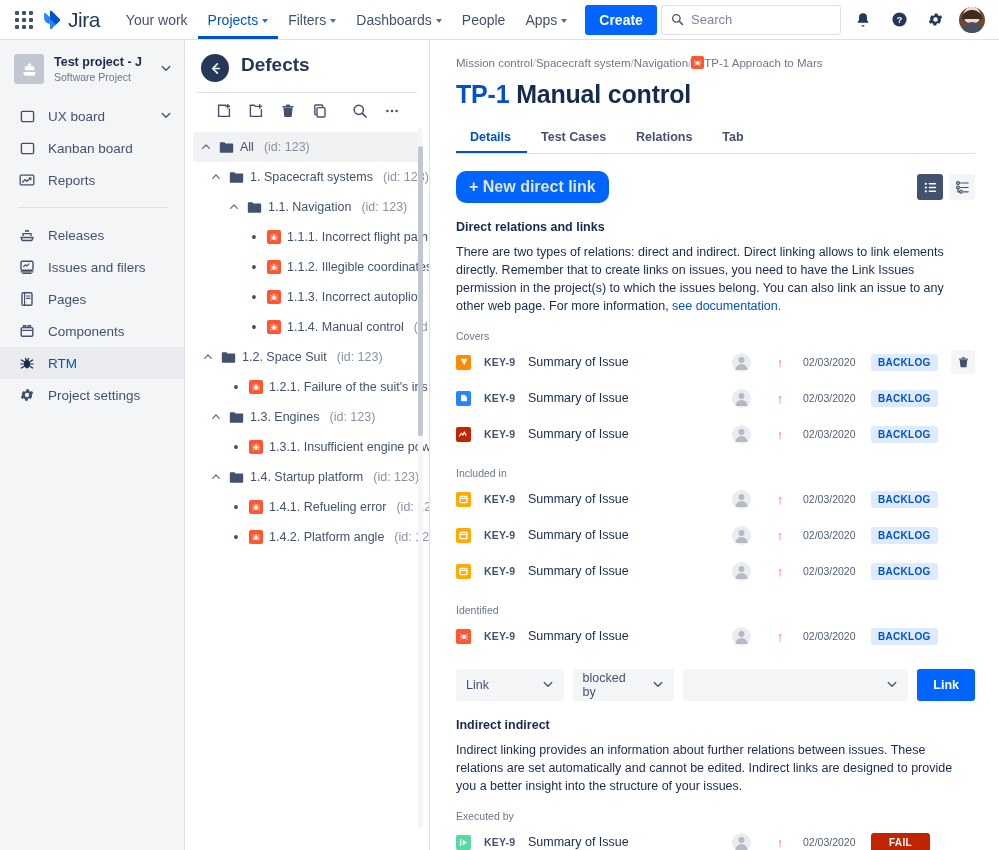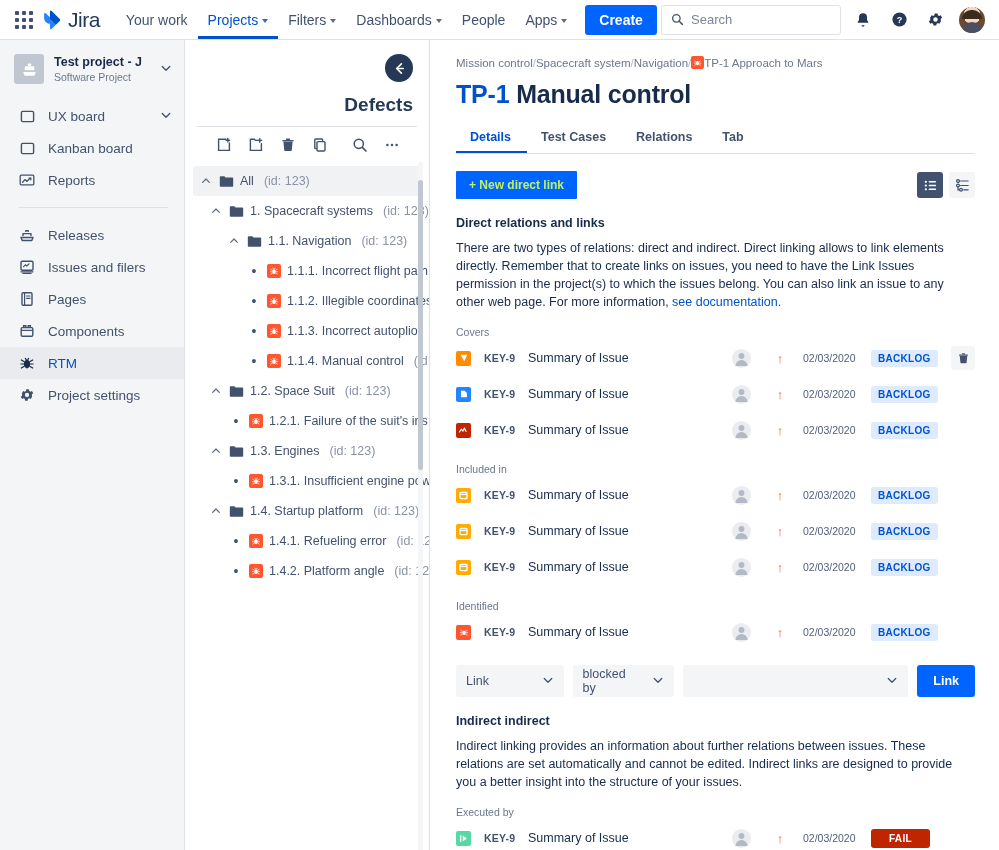--- a/index.html
+++ b/index.html
@@ -67,21 +67,21 @@
   .side-item { display: flex; align-items: center; gap: 12px; padding: 7px 12px 7px 18px;
     font-size: 13.5px; color: #42526e; cursor: pointer; }
   .side-item.sel { background: #e9ebee; color: #0052cc; font-weight: 500; }
   .side-item .ic { width: 18px; height: 18px; display:flex; align-items:center; justify-content:center; flex:none; }
   .side-item .lbl { flex: 1; }
   .side-div { height: 1px; background: #dfe1e6; margin: 11px 16px 11px 18px; }
 
   
   .tree-panel { width: 245px; background: #fff; border-right: 1px solid #dfe1e6;
     flex: none; position: relative; overflow: hidden; }
-  .tree-head { display:flex; align-items:flex-end; gap: 12px; padding: 14px 16px 10px 16px; flex-direction: column; }
+  .tree-head { display:flex; align-items:flex-start; gap: 12px; padding: 14px 16px 10px 16px; }
   .back-circle { width: 28px; height: 28px; border-radius: 50%; background: #253858;
     display: flex; align-items: center; justify-content: center; color: #fff; cursor: pointer; flex:none;}
   .tree-title { font-size: 19px; font-weight: 600; color: #253858; }
   .tree-tools { display: flex; align-items: center; gap: 14px; padding: 9px 16px 8px 18px;
     border-top: 1px solid #dfe1e6; margin: 0 12px; }
   .tool-ic { width: 18px; height: 18px; color: #42526e; cursor: pointer; display:flex;
     align-items:center; justify-content:center; }
   .tool-sp { margin-left: auto; }
   .tree-body { padding: 4px 0 0 0; position: relative; height: 700px; }
   .tnode { display: flex; align-items: center; gap: 6px; height: 30px; font-size: 12.5px;
@@ -105,22 +105,22 @@
   .crumbs a { color: #6b778c; text-decoration: none; cursor: pointer; white-space: nowrap;}
   .crumbs .sep { color: #b3bac5; }
   .crumb-bug { width: 13px; height: 13px; border-radius: 2px; background: #ff5630; display:inline-flex;
     align-items:center; justify-content:center; vertical-align: middle; }
   .page-title { font-size: 25px; font-weight: 600; color: #172b4d; margin: 11px 0 0 0; letter-spacing: -0.2px;}
   .page-title .key { color: #0052cc; font-weight: 600; }
   .tabs { display: flex; gap: 0; margin-top: 21px; border-bottom: 1px solid #dfe1e6; }
   .tab { font-size: 12.5px; font-weight: 600; color: #42526e; padding: 0 16px 9px 14px; cursor: pointer; }
   .tab.active { color: #0052cc; box-shadow: inset 0 -2px 0 #0052cc; }
   .newlink-row { display: flex; align-items: center; margin-top: 17px; }
-  .newlink-btn { background: #0065ff; color: #bef264; border: none; border-radius: 1px;
-    font-size: 12px; font-weight: 700; padding: 7px 13px; cursor: pointer; font-family:"Liberation Sans",sans-serif;}
+  .newlink-btn { background: #0065ff; color: #e5e5e5; border: none; border-radius: 10px;
+    font-size: 16px; font-weight: 700; padding: 7px 13px; cursor: pointer; font-family:"Liberation Sans",sans-serif;}
   .viewtoggle { margin-left: auto; display: flex; gap: 6px; }
   .vt { width: 26px; height: 26px; border-radius: 3px; display:flex; align-items:center;
     justify-content:center; cursor: pointer; }
   .vt.on { background: #42526e; color: #fff; }
   .vt.off { background: #f4f5f7; color: #42526e; }
   .sec-title { font-size: 12.5px; font-weight: 700; color: #172b4d; margin-top: 17px; }
   .sec-body { font-size: 12.5px; color: #172b4d; line-height: 18px; margin-top: 9px; max-width: 505px; }
   .sec-body a { color: #0052cc; text-decoration: none; cursor: pointer; }
   .grp-label { font-size: 10.5px; color: #6b778c; margin-top: 15px; margin-bottom: 2px; }
   .rel-row { display: flex; align-items: center; height: 36px; font-size: 12px; }
@@ -520,21 +520,21 @@
               <line x1="4.6" y1="10" x2="2.4" y2="11.4"></line>
               <line x1="9.4" y1="10" x2="11.6" y2="11.4"></line>
               <line x1="5.6" y1="3" x2="6.4" y2="4.6"></line>
               <line x1="8.4" y1="3" x2="7.6" y2="4.6"></line>
             </svg>
           </span>
         <span class="tlbl">1.1.4. Manual control</span>
         <span class="tid">(id: 123)</span>
       </div>
 
-      <div class="tnode" style="padding-left:24px">
+      <div class="tnode" style="padding-left:16px">
         <span class="tw">
             <svg width="10" height="10" viewBox="0 0 12 12">
               <path d="M2 7.6l4-4 4 4" fill="none" stroke="#5e6c84" stroke-width="1.5" stroke-linecap="round" stroke-linejoin="round"></path>
             </svg>
           </span>
         <span class="folder-ic"><svg width="15" height="13" viewBox="0 0 16 14" fill="#42526e">
               <path d="M0.8 2.2a.9.9 0 0 1 .9-.9h4l1.3 1.4h7.3a.9.9 0 0 1 .9.9v8.2a.9.9 0 0 1-.9.9H1.7a.9.9 0 0 1-.9-.9z"></path>
             </svg></span>
         <span class="tlbl">1.2. Space Suit</span>
         <span class="tid">(id: 123)</span>

